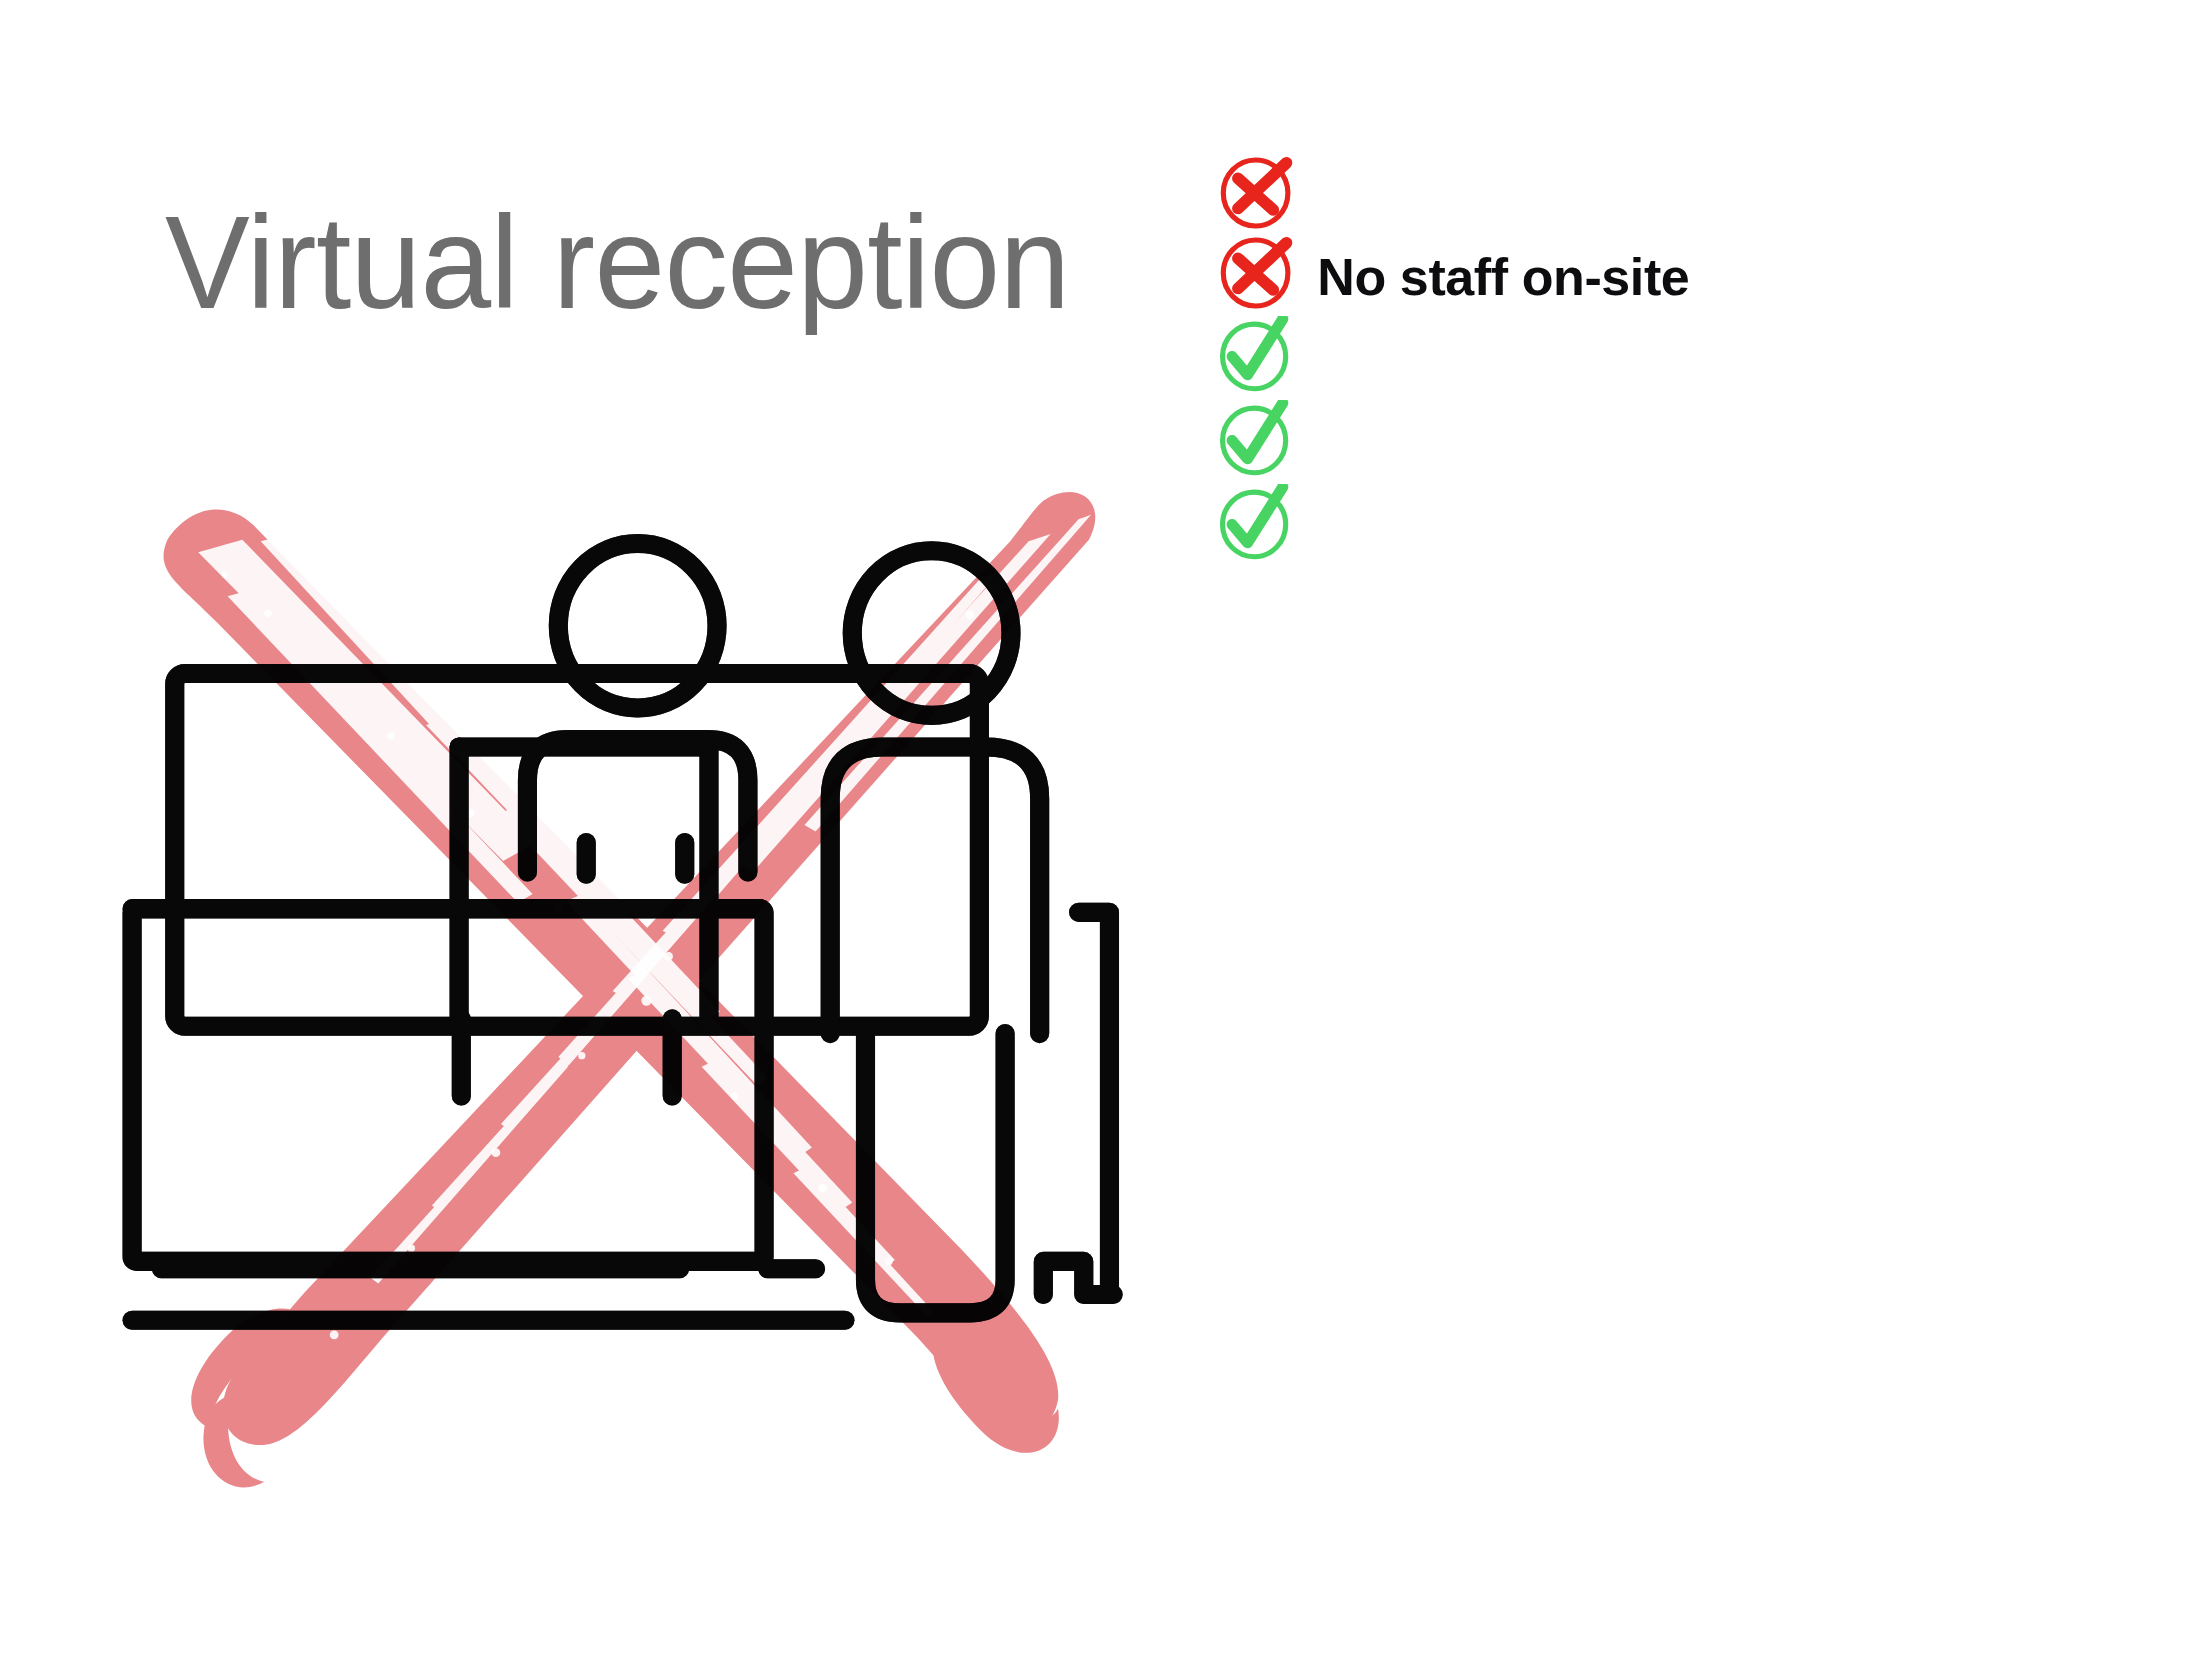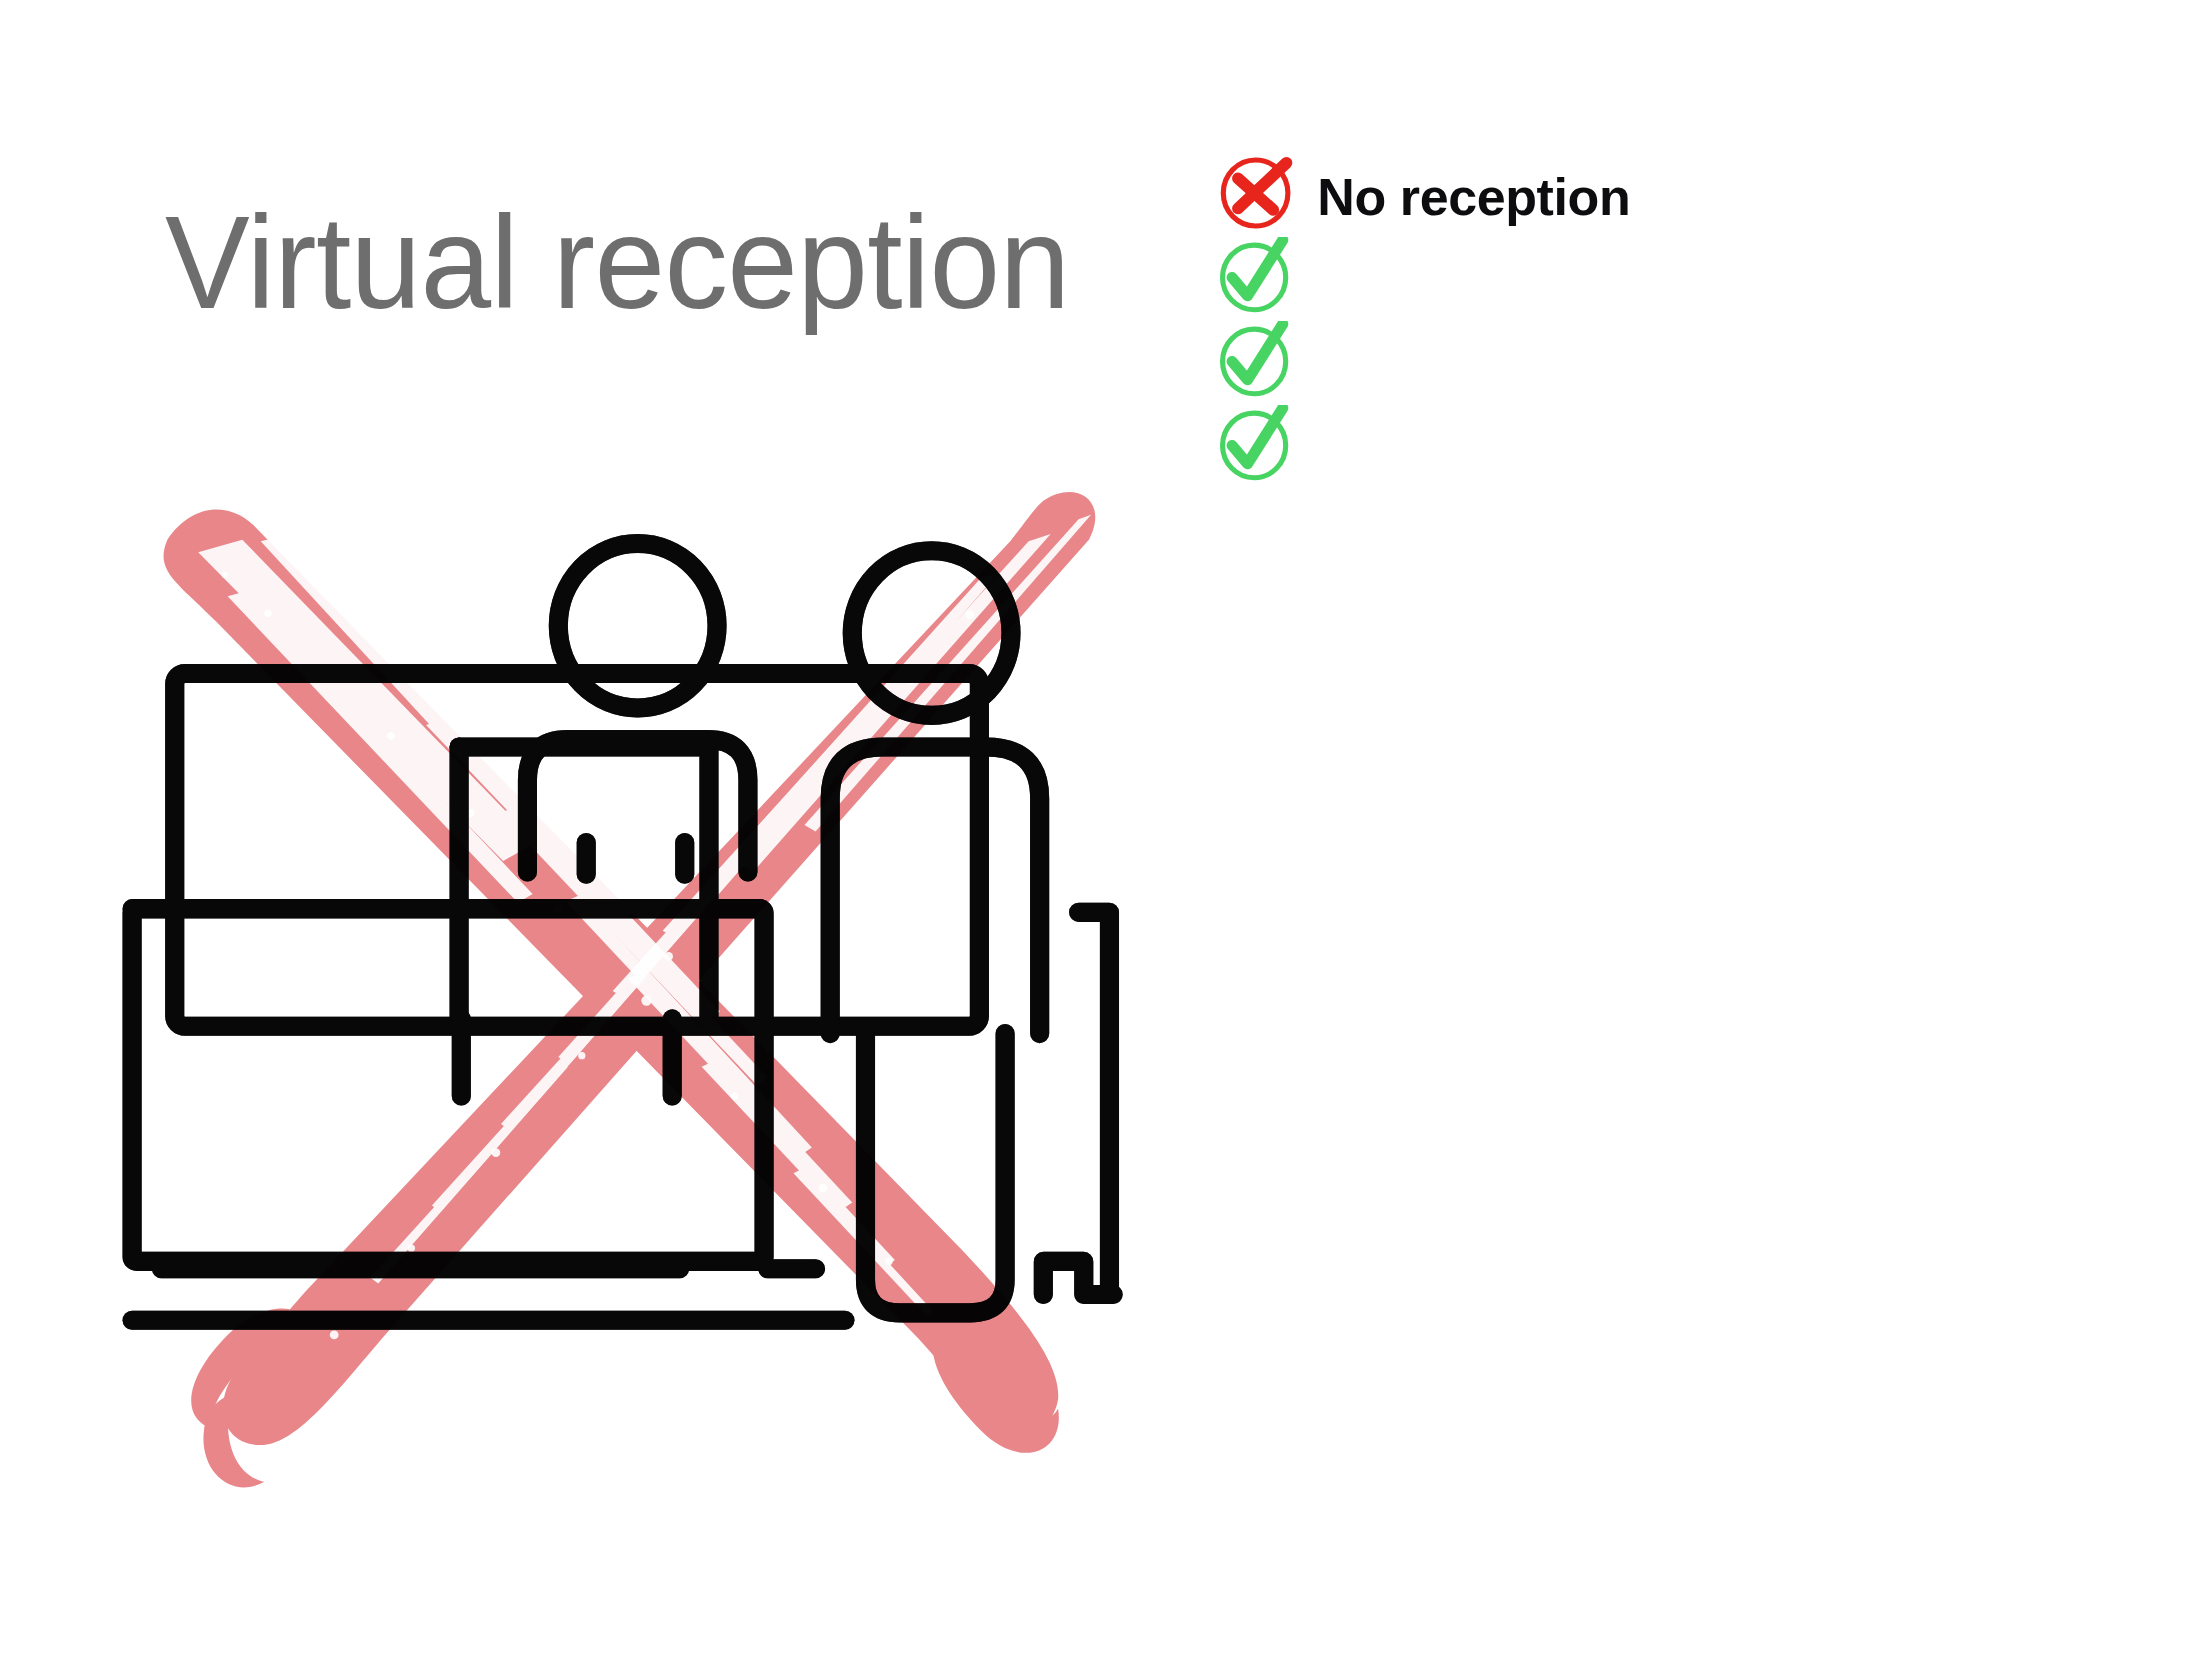--- a/index.html
+++ b/index.html
@@ -240,23 +240,34 @@
     <span class="check-icon">
       <svg viewBox="0 0 128 106" xmlns="http://www.w3.org/2000/svg">
         <ellipse cx="58" cy="53" rx="44" ry="45" fill="none" stroke="#e8251c" stroke-width="7"></ellipse>
         <line x1="32" y1="31" x2="96" y2="12" stroke="#e8251c" stroke-width="0"></line>
         <g stroke="#e8251c" stroke-width="16" stroke-linecap="round">
           <line x1="34" y1="74" x2="100" y2="12"></line>
           <line x1="34" y1="33" x2="82" y2="76"></line>
         </g>
       </svg>
     </span>
-    <span class="check-text">No reception</span>
-  </div>
-
+  </div>
+
+  <div class="check-row row-cross">
+    <span class="check-icon">
+      <svg viewBox="0 0 128 106" xmlns="http://www.w3.org/2000/svg">
+        <ellipse cx="58" cy="53" rx="44" ry="45" fill="none" stroke="#e8251c" stroke-width="7"></ellipse>
+        <g stroke="#e8251c" stroke-width="16" stroke-linecap="round">
+          <line x1="34" y1="74" x2="100" y2="12"></line>
+          <line x1="34" y1="33" x2="82" y2="76"></line>
+        </g>
+      </svg>
+    </span>
+    <span class="check-text">No staff on-site</span>
+  </div>
 
   <div class="check-row">
     <span class="check-icon">
       <svg viewBox="0 0 128 106" xmlns="http://www.w3.org/2000/svg">
         <ellipse cx="56" cy="55" rx="43" ry="44" fill="none" stroke="#47d462" stroke-width="7"></ellipse>
         <path d="M26,55 L47,80 L95,4" fill="none" stroke="#47d462" stroke-width="15" stroke-linecap="round" stroke-linejoin="round"></path>
       </svg>
     </span>
   </div>
 

